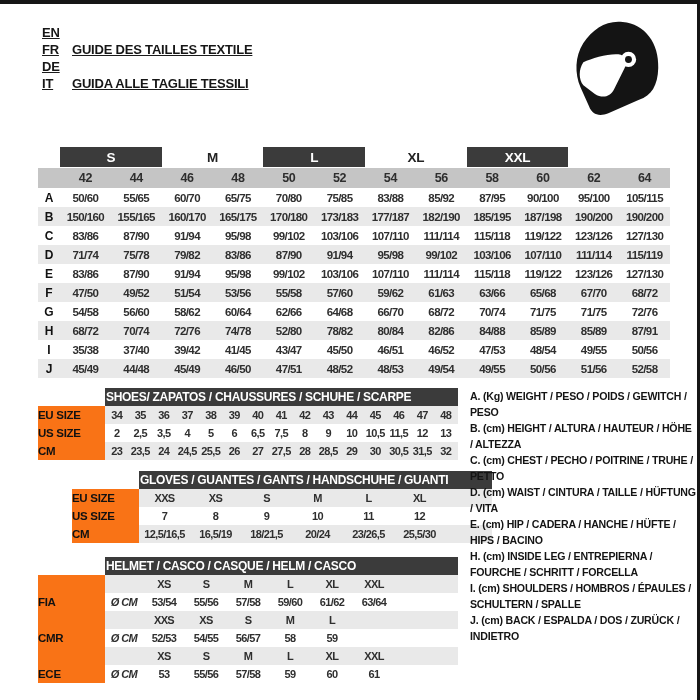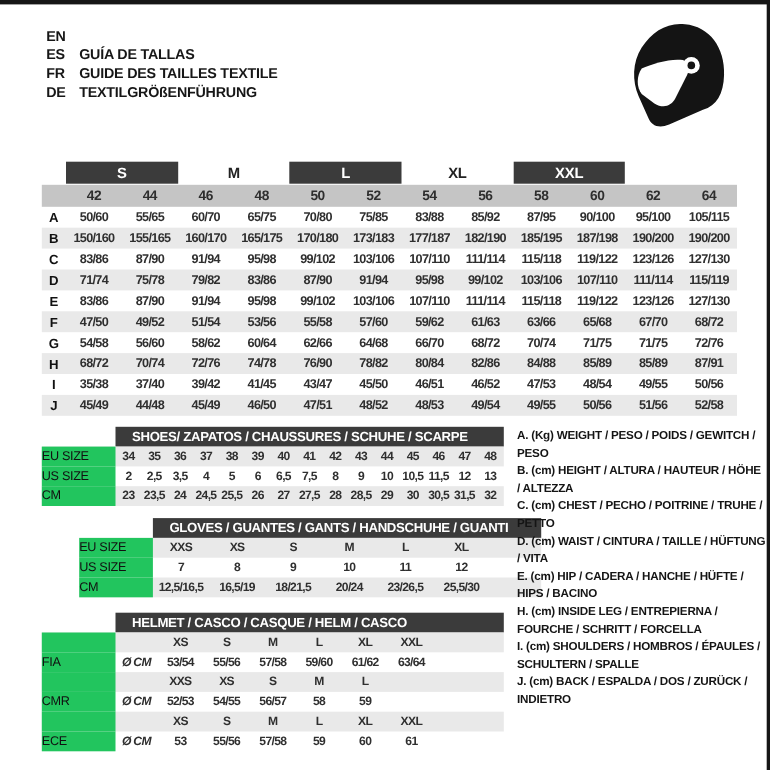--- a/index.html
+++ b/index.html
@@ -3,46 +3,46 @@
 <meta charset="utf-8">
 <style>
   html,body{margin:0;padding:0;background:#fff;}
   .canvas{position:relative;width:700px;height:700px;background:#fff;overflow:hidden;
           font-family:"Liberation Sans",sans-serif;color:#1a1a1a;}
   .frame-top{position:absolute;top:0;left:0;width:100%;height:4px;background:#161616;}
   .frame-right{position:absolute;top:0;right:0;width:3px;height:100%;background:#161616;}
 
   
   .hdr{position:absolute;left:42px;top:24px;}
-  .lang-row{display:grid;grid-template-columns:30px auto;height:17px;align-items:center;}
+  .lang-row{display:grid;grid-template-columns:30px auto;height:17px;align-items:center;text-decoration:underline;}
   .lang-code,.lang-title{font-size:13px;font-weight:700;letter-spacing:-0.2px;color:#161616;white-space:nowrap;}
   .helm-ico{position:absolute;right:36px;top:18px;width:96px;height:104px;}
 
   
   .maintbl{position:absolute;left:38px;top:146px;width:632px;}
   .mrow{display:grid;grid-template-columns:22px repeat(12,1fr);align-items:center;}
   .grow{height:22px;}
   .gcell{grid-column:span 2;height:20px;display:flex;align-items:center;justify-content:center;
          font-size:13.5px;font-weight:700;color:#222;letter-spacing:-0.2px;}
   .gcell.dark{background:#3b3b3b;color:#fff;}
   .numrow{background:#c5c5c5;height:20px;}
   .ncell{text-align:center;font-size:12.5px;font-weight:700;color:#2e2e2e;letter-spacing:-0.4px;}
   .drow{height:19px;}
   .drow.stripe{background:#e9e9e9;}
   .rlabel{text-align:center;font-size:12px;font-weight:700;color:#111;}
   .vcell{text-align:center;font-size:11.5px;font-weight:700;color:#2f2f2f;letter-spacing:-0.6px;white-space:nowrap;}
 
   
   .sub{position:absolute;left:38px;width:420px;}
   .sub .bar{margin-left:67px;height:18px;line-height:18px;background:#3b3b3b;color:#fff;
-            font-size:12px;font-weight:700;letter-spacing:-0.3px;padding-left:15px;box-sizing:border-box;white-space:nowrap;}
+            font-size:12px;font-weight:700;letter-spacing:-0.3px;padding-left:1px;box-sizing:border-box;white-space:nowrap;}
   .srow{display:grid;height:18px;align-items:center;}
   .srow.gray{background:#e9e9e9;}
-  .srow .lab{background:#22c55e;height:100%;display:flex;align-items:center;
-             font-size:11.5px;font-weight:400;color:#111;letter-spacing:-0.3px;white-space:nowrap;}
+  .srow .lab{background:#f97316;height:100%;display:flex;align-items:center;
+             font-size:11.5px;font-weight:700;color:#111;letter-spacing:-0.3px;white-space:nowrap;}
   .scell{text-align:center;font-size:11px;font-weight:700;color:#2f2f2f;letter-spacing:-0.6px;white-space:nowrap;}
   .shoes .srow{grid-template-columns:67px repeat(15,23.5px) 1fr;}
   .gloves .srow{grid-template-columns:67px repeat(6,51px) 1fr;}
   .helmet .srow{grid-template-columns:67px 38px repeat(6,42px) 1fr;}
   .shoes{top:388px;} .gloves{top:471px;margin-left:34px;} .helmet{top:557px;}
   .scell.unit{font-size:11px;font-style:italic;}
 
   
   .legend{position:absolute;left:470px;top:388px;width:226px;
           font-size:10.6px;font-weight:700;line-height:16px;letter-spacing:-0.2px;color:#141414;}
@@ -53,30 +53,29 @@
 
 <div class="canvas">
   <div class="frame-top"></div>
   <div class="frame-right"></div>
 
   <div class="hdr">
       <div class="lang-row">
         <span class="lang-code">EN</span>
       </div>
       <div class="lang-row">
-        <span class="lang-code">ES</span>
-        <span class="lang-title">GUÍA DE TALLAS</span>
-      </div>
-      <div class="lang-row">
         <span class="lang-code">FR</span>
         <span class="lang-title">GUIDE DES TAILLES TEXTILE</span>
       </div>
       <div class="lang-row">
         <span class="lang-code">DE</span>
-        <span class="lang-title">TEXTILGRÖßENFÜHRUNG</span>
+      </div>
+      <div class="lang-row">
+        <span class="lang-code">IT</span>
+        <span class="lang-title">GUIDA ALLE TAGLIE TESSILI</span>
       </div>
     </div>
 
   <svg class="helm-ico" viewBox="0 0 100 104" aria-hidden="true">
     <path fill="#141414" d="M57,2 C80,4 95,24 94,50 C93.5,68 87,79 74,83 L42,97 C32,101 25,98 22,90 L13,70 C7,56 7,38 16,24 C26,9 40,0 57,2 Z"></path>
     <path fill="#ffffff" d="M16,44 C26,39 45,34 55,36 C61,38 62,44 59,50 L48,72 C44,80 36,82 28,77 L16,68 C11,62 11,51 16,44 Z"></path>
     <circle cx="63" cy="41" r="8" fill="#ffffff"></circle>
     <circle cx="63" cy="41" r="3.6" fill="#141414"></circle>
   </svg>
 
@@ -209,21 +208,21 @@
         <div class="vcell">71/75</div>
         <div class="vcell">71/75</div>
         <div class="vcell">72/76</div>
       </div>
       <div class="mrow drow stripe">
         <div class="rlabel">H</div>
         <div class="vcell">68/72</div>
         <div class="vcell">70/74</div>
         <div class="vcell">72/76</div>
         <div class="vcell">74/78</div>
-        <div class="vcell">76/90</div>
+        <div class="vcell">52/80</div>
         <div class="vcell">78/82</div>
         <div class="vcell">80/84</div>
         <div class="vcell">82/86</div>
         <div class="vcell">84/88</div>
         <div class="vcell">85/89</div>
         <div class="vcell">85/89</div>
         <div class="vcell">87/91</div>
       </div>
       <div class="mrow drow">
         <div class="rlabel">I</div>

